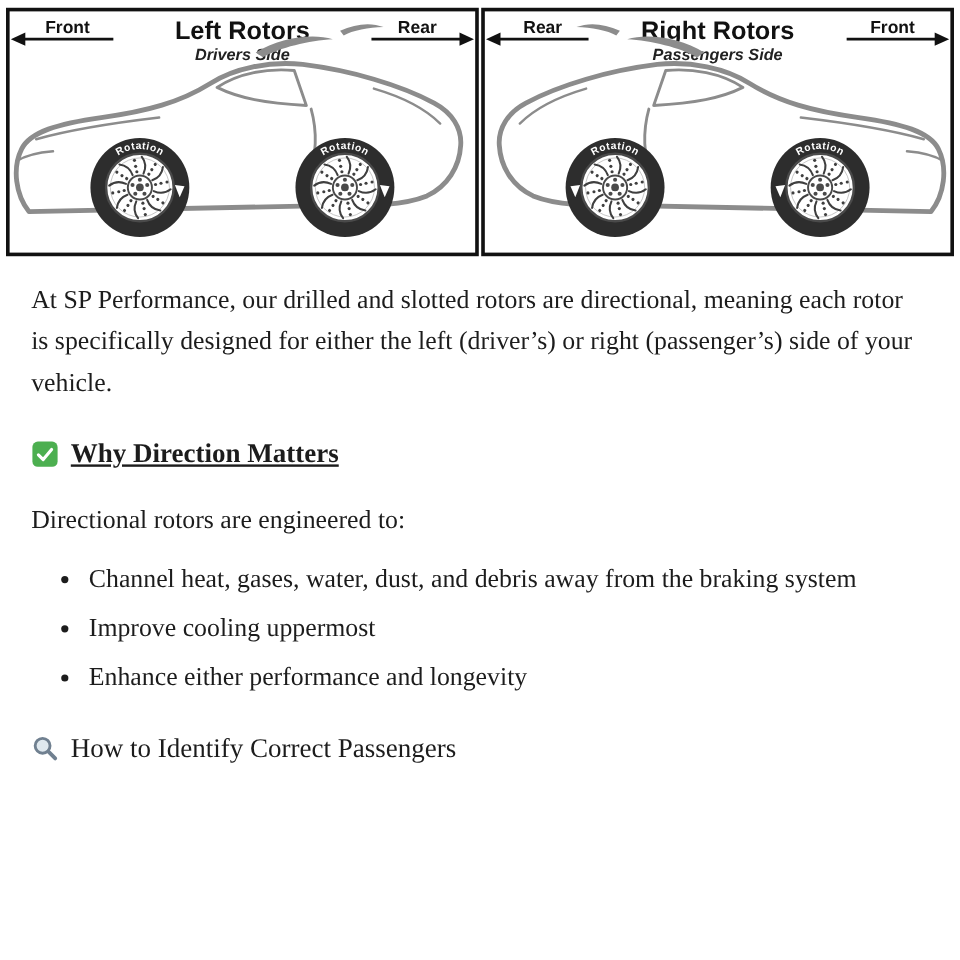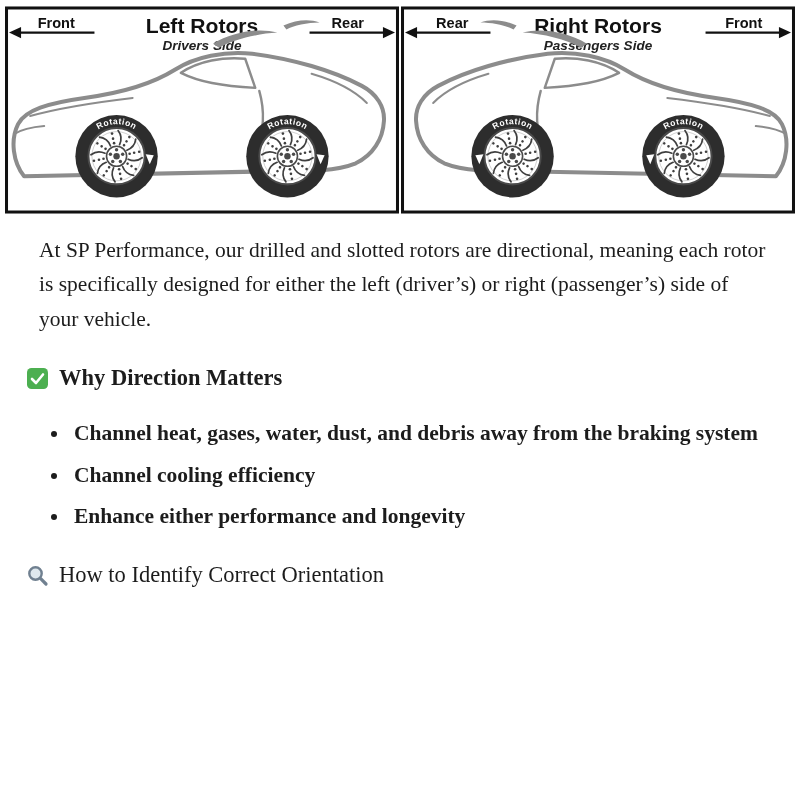--- a/index.html
+++ b/index.html
@@ -38,34 +38,33 @@
   }
   .rot-text{
     font-family:"Liberation Sans", sans-serif;
     font-size:8.5px;font-weight:bold;fill:#ffffff;
     text-anchor:middle;letter-spacing:.5px;
   }
   .rot-arrow{fill:#ffffff;}
 
   
   .content{padding:18px 28px 30px 26px;font-size:21.5px;line-height:1.6;}
-  .content p{margin:0 0 14px 13px;}
+  .content p{margin:0 0 14px 0;}
   .intro{margin-bottom:20px;}
   .sec-heading{
     display:flex;align-items:center;gap:10px;
     font-size:22.5px;margin:24px 0 20px 0;
   }
-  .sec-heading.bold{font-weight:bold;}
+  .sec-heading.bold{font-weight:bold;text-decoration:underline;}
   .sec-heading.regular{font-weight:normal;}
   .icon-box{flex:0 0 auto;display:inline-flex;}
   ul.bullets{
     list-style:disc;
     margin:4px 0 22px 0;
     padding-left:44px;
-    font-weight:bold;
   }
   ul.bullets li{
     padding-left:4px;
     margin-bottom:7px;
   }
 </style>
 </head>
 <body>
 
 <svg width="0" height="0" style="position:absolute" aria-hidden="true">
@@ -170,32 +169,33 @@
     <h2 class="sec-heading bold">
       <span class="icon-box">
         <svg width="23" height="23" viewBox="0 0 23 23">
           <rect x="1" y="1" width="21" height="21" rx="4.5" fill="#4caf50"></rect>
           <path d="M 6 12 L 10 16 L 17 7.5" stroke="#ffffff" stroke-width="2.6" fill="none" stroke-linecap="round" stroke-linejoin="round"></path>
         </svg>
       </span>
       <span>Why Direction Matters</span>
     </h2>
 
+    <p>Directional rotors are engineered to:</p>
 
     <ul class="bullets">
       <li>Channel heat, gases, water, dust, and debris away from the braking system</li>
-      <li>Channel cooling efficiency</li>
+      <li>Improve cooling uppermost</li>
       <li>Enhance either performance and longevity</li>
     </ul>
 
     <h3 class="sec-heading regular">
       <span class="icon-box">
         <svg width="23" height="23" viewBox="0 0 23 23">
           <circle cx="9.5" cy="9.5" r="6.2" fill="#dfe8ee" stroke="#708090" stroke-width="2.4"></circle>
           <line x1="14.4" y1="14.4" x2="20" y2="20" stroke="#708090" stroke-width="3.2" stroke-linecap="round"></line>
         </svg>
       </span>
-      <span>How to Identify Correct Orientation</span>
+      <span>How to Identify Correct Passengers</span>
     </h3>
 
 
   </main>
 </div>
 
 </body></html>

